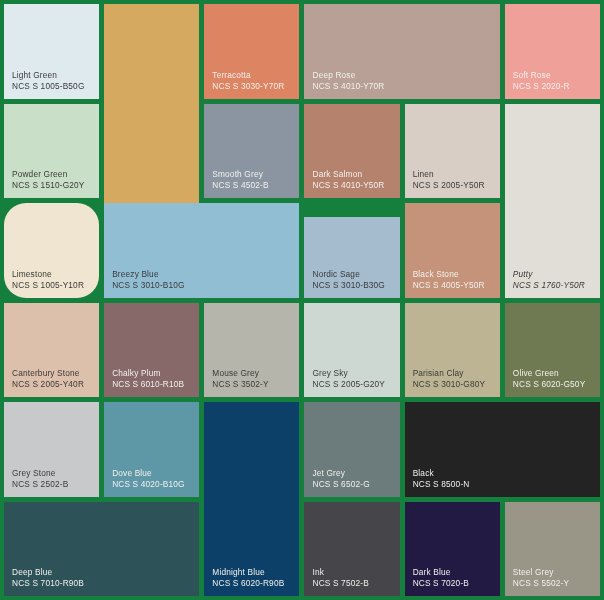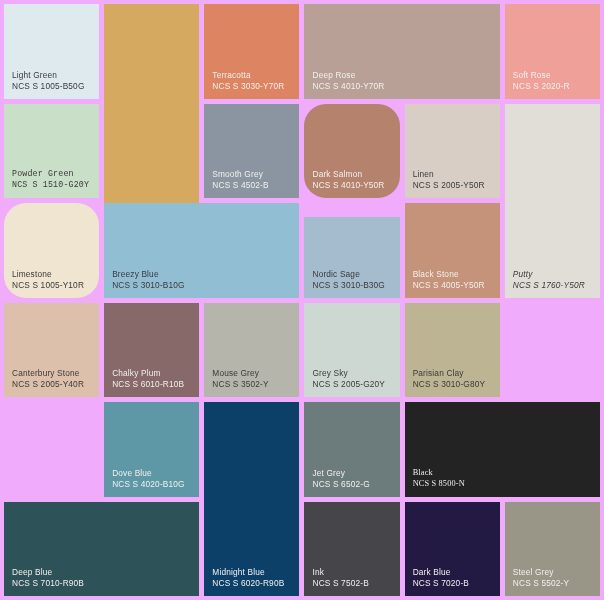--- a/index.html
+++ b/index.html
@@ -17,21 +17,21 @@
   .palette-grid {
     position: relative;
     width: 604px;
     height: 600px;
     display: grid;
     grid-template-columns: repeat(6, 1fr);
     grid-template-rows: repeat(6, 1fr);
     gap: 5px;
     padding: 4px;
     box-sizing: border-box;
-    background: #f0abfc;
+    background: #15803d;
   }
   .swatch {
     position: relative;
     box-sizing: border-box;
     overflow: hidden;
     display: block;
   }
   .swatch-caption {
     position: absolute;
     left: 8px;
@@ -59,41 +59,41 @@
 
   
   .p-light-green     { grid-column: 1 / 2; grid-row: 1 / 2; }
   .p-rich-yellow     { grid-column: 2 / 3; grid-row: 1 / 4; }
   .p-terracotta      { grid-column: 3 / 4; grid-row: 1 / 2; }
   .p-deep-rose       { grid-column: 4 / 6; grid-row: 1 / 2; }
   .p-soft-rose       { grid-column: 6 / 7; grid-row: 1 / 2; }
 
   .p-powder-green    { grid-column: 1 / 2; grid-row: 2 / 3; }
   .p-smooth-grey     { grid-column: 3 / 4; grid-row: 2 / 3; }
-  .p-dark-salmon     { grid-column: 4 / 5; grid-row: 2 / 3; border-radius: 22px; }
+  .p-dark-salmon     { grid-column: 4 / 5; grid-row: 2 / 3; }
   .p-linen           { grid-column: 5 / 6; grid-row: 2 / 3; }
   .p-putty           { grid-column: 6 / 7; grid-row: 2 / 4; }
 
   .p-limestone       { grid-column: 1 / 2; grid-row: 3 / 4; border-radius: 22px; }
   .p-breezy-blue     { grid-column: 2 / 4; grid-row: 3 / 4; }
   .p-nordic-sage     { grid-column: 4 / 5; grid-row: 3 / 4; margin-top: 14px; }
   .p-soft-stone      { grid-column: 5 / 6; grid-row: 3 / 4; }
 
   .p-canterbury      { grid-column: 1 / 2; grid-row: 4 / 5; }
   .p-chalky-plum     { grid-column: 2 / 3; grid-row: 4 / 5; }
   .p-mouse-grey      { grid-column: 3 / 4; grid-row: 4 / 5; }
   .p-grey-sky        { grid-column: 4 / 5; grid-row: 4 / 5; }
   .p-parisian-clay   { grid-column: 5 / 6; grid-row: 4 / 5; }
   .p-olive-green     { grid-column: 6 / 7; grid-row: 4 / 5; }
 
   .p-grey-stone      { grid-column: 1 / 2; grid-row: 5 / 6; }
   .p-dove-blue       { grid-column: 2 / 3; grid-row: 5 / 6; padding-left: 28px; }
   .p-midnight-blue   { grid-column: 3 / 4; grid-row: 5 / 7; }
   .p-jet-grey        { grid-column: 4 / 5; grid-row: 5 / 6; }
-  .p-black           { grid-column: 5 / 7; grid-row: 5 / 6; font-family: Liberation Serif, serif; }
+  .p-black           { grid-column: 5 / 7; grid-row: 5 / 6; }
 
   .p-deep-blue       { grid-column: 1 / 3; grid-row: 6 / 7; }
   .p-ink             { grid-column: 4 / 5; grid-row: 6 / 7; }
   .p-dark-blue       { grid-column: 5 / 6; grid-row: 6 / 7; }
   .p-steel-grey      { grid-column: 6 / 7; grid-row: 6 / 7; }
 </style>
 </head>
 <body>
 
 <div class="palette-grid">
@@ -126,21 +126,21 @@
     </div>
   </div>
 
   <div class="swatch p-soft-rose text-light" style="background-color: rgb(239, 160, 153);">
     <div class="swatch-caption">
       <span class="swatch-name">Soft Rose</span>
       <span class="swatch-code">NCS S 2020-R</span>
     </div>
   </div>
 
-  <div class="swatch p-powder-green text-dark" style="background-color: rgb(202, 223, 200); font-family: Liberation Mono, monospace;">
+  <div class="swatch p-powder-green text-dark" style="background-color: rgb(202, 223, 200);">
     <div class="swatch-caption">
       <span class="swatch-name">Powder Green</span>
       <span class="swatch-code">NCS S 1510-G20Y</span>
     </div>
   </div>
 
   <div class="swatch p-smooth-grey text-light" style="background-color: rgb(139, 149, 161);">
     <div class="swatch-caption">
       <span class="swatch-name">Smooth Grey</span>
       <span class="swatch-code">NCS S 4502-B</span>
@@ -224,21 +224,33 @@
     </div>
   </div>
 
   <div class="swatch p-parisian-clay text-dark" style="background-color: rgb(188, 180, 146);">
     <div class="swatch-caption">
       <span class="swatch-name">Parisian Clay</span>
       <span class="swatch-code">NCS S 3010-G80Y</span>
     </div>
   </div>
 
-
+  <div class="swatch p-olive-green text-light" style="background-color: rgb(112, 122, 82);">
+    <div class="swatch-caption">
+      <span class="swatch-name">Olive Green</span>
+      <span class="swatch-code">NCS S 6020-G50Y</span>
+    </div>
+  </div>
+
+  <div class="swatch p-grey-stone text-dark" style="background-color: rgb(200, 201, 202);">
+    <div class="swatch-caption">
+      <span class="swatch-name">Grey Stone</span>
+      <span class="swatch-code">NCS S 2502-B</span>
+    </div>
+  </div>
 
   <div class="swatch p-dove-blue text-light" style="background-color: rgb(94, 151, 166);">
     <div class="swatch-caption">
       <span class="swatch-name">Dove Blue</span>
       <span class="swatch-code">NCS S 4020-B10G</span>
     </div>
   </div>
 
   <div class="swatch p-midnight-blue text-light" style="background-color: rgb(13, 64, 104);">
     <div class="swatch-caption">

